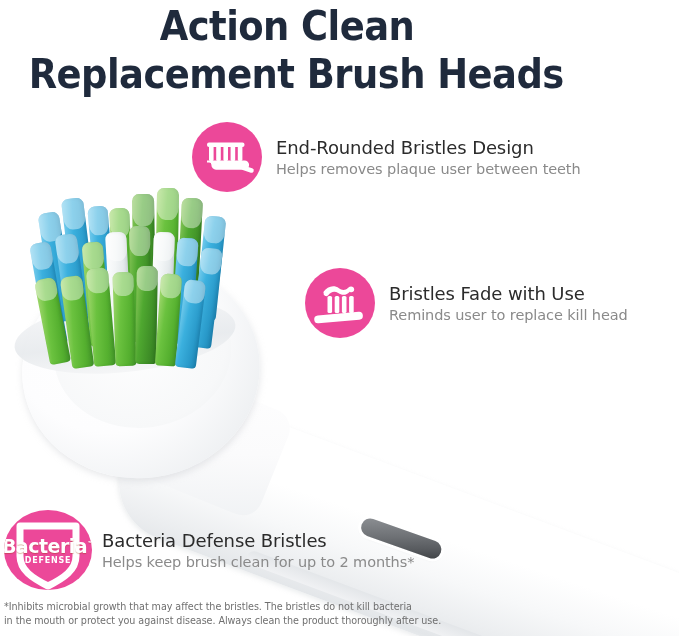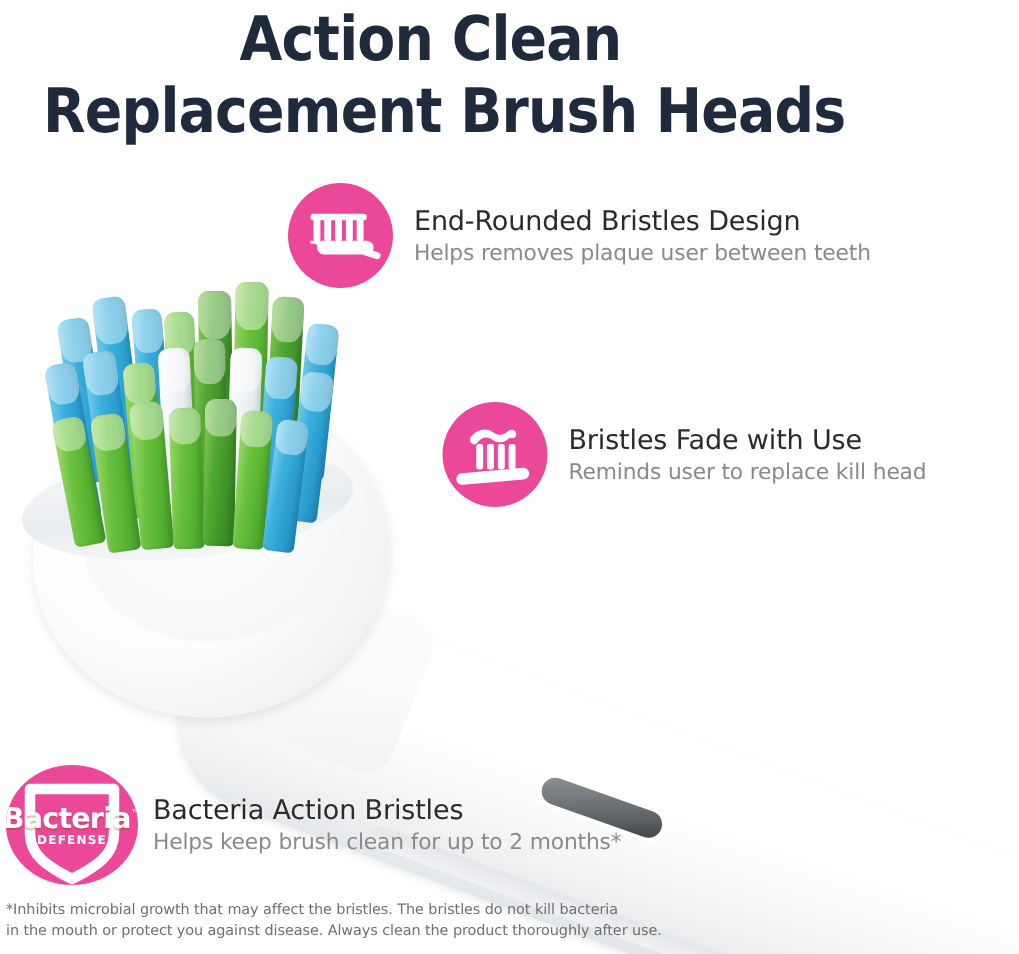--- a/index.html
+++ b/index.html
@@ -198,21 +198,21 @@
     display: block;
     color: #8a8a8a;
     font-size: 14.5px;
     line-height: 19px;
     font-weight: normal;
     letter-spacing: -0.1px;
   }
 
   #callout-1 { left: 192px; top: 122px; }
   #callout-1 .badge-circle { width: 70px; height: 70px; }
-  #callout-2 { left: 295px; top: 268px; }
+  #callout-2 { left: 305px; top: 268px; }
   #callout-2 .badge-circle { width: 70px; height: 70px; }
   #callout-3 { left: 4px; top: 510px; }
   #callout-3 .badge-circle { width: 88px; height: 80px; border-radius: 50%; }
   #callout-3 .callout-text { margin-left: 10px; }
 
   .icon-svg { display: block; width: 100%; height: 100%; }
 
   
   .bact-wrap {
     position: absolute;
@@ -362,21 +362,21 @@
     <div class="badge-circle">
       <svg class="icon-svg" viewBox="0 0 88 80" aria-hidden="true" style="position:absolute;inset:0;">
         <path d="M16 16 h56 v30 c0 14 -12 22 -28 30 c-16 -8 -28 -16 -28 -30 z" fill="none" stroke="#ffffff" stroke-width="7" stroke-linejoin="round"></path>
       </svg>
       <div class="bact-wrap">
         <span class="bact-word"><span>Bacteria</span><span class="bact-tm">™</span></span>
         <span class="bact-sub">DEFENSE</span>
       </div>
     </div>
     <div class="callout-text">
-      <span class="callout-heading">Bacteria Action Bristles</span>
+      <span class="callout-heading">Bacteria Defense Bristles</span>
       <span class="callout-sub">Helps keep brush clean for up to 2 months*</span>
     </div>
   </div>
 
   <div class="footnote">
     <span>*Inhibits microbial growth that may affect the bristles. The bristles do not kill bacteria</span>
     <span>in the mouth or protect you against disease. Always clean the product thoroughly after use.</span>
   </div>
 
 </div>

